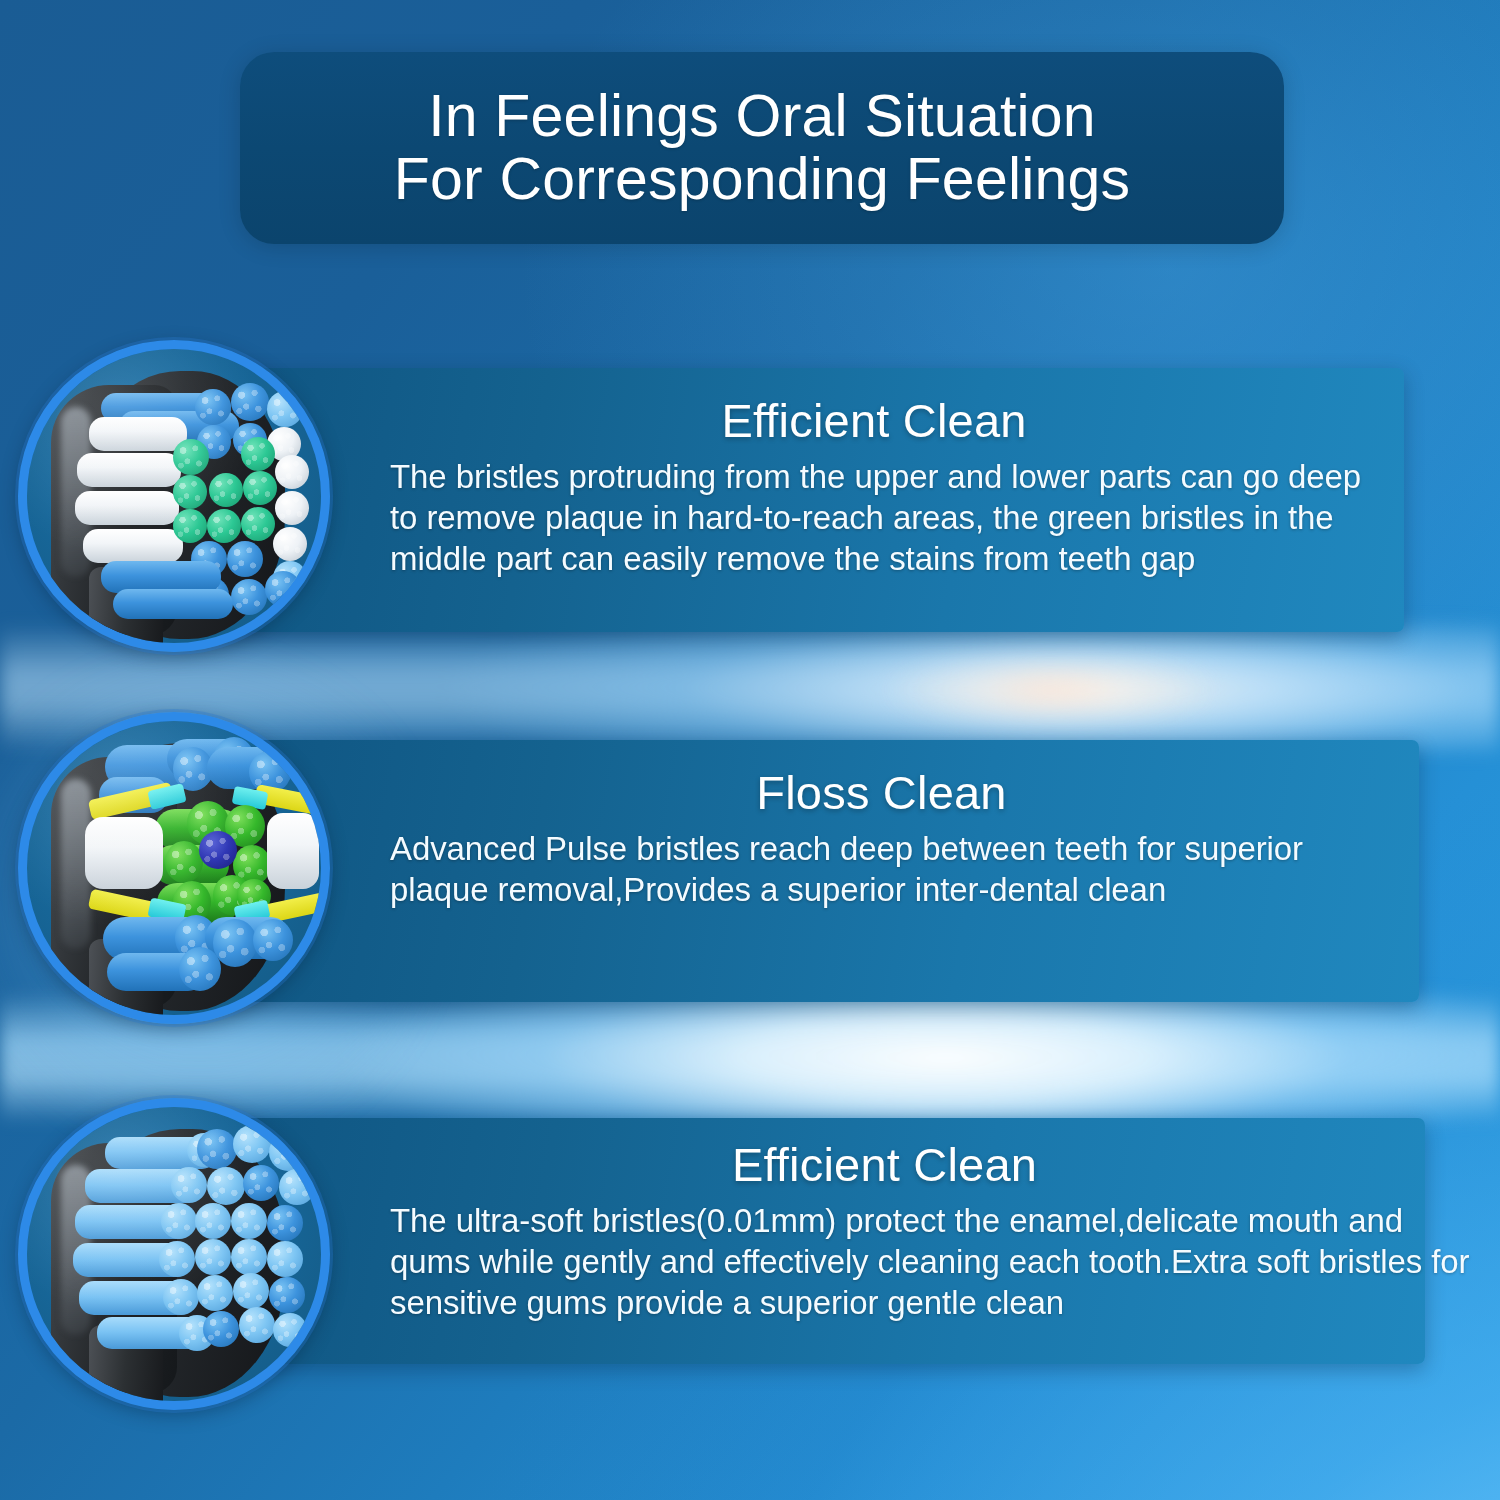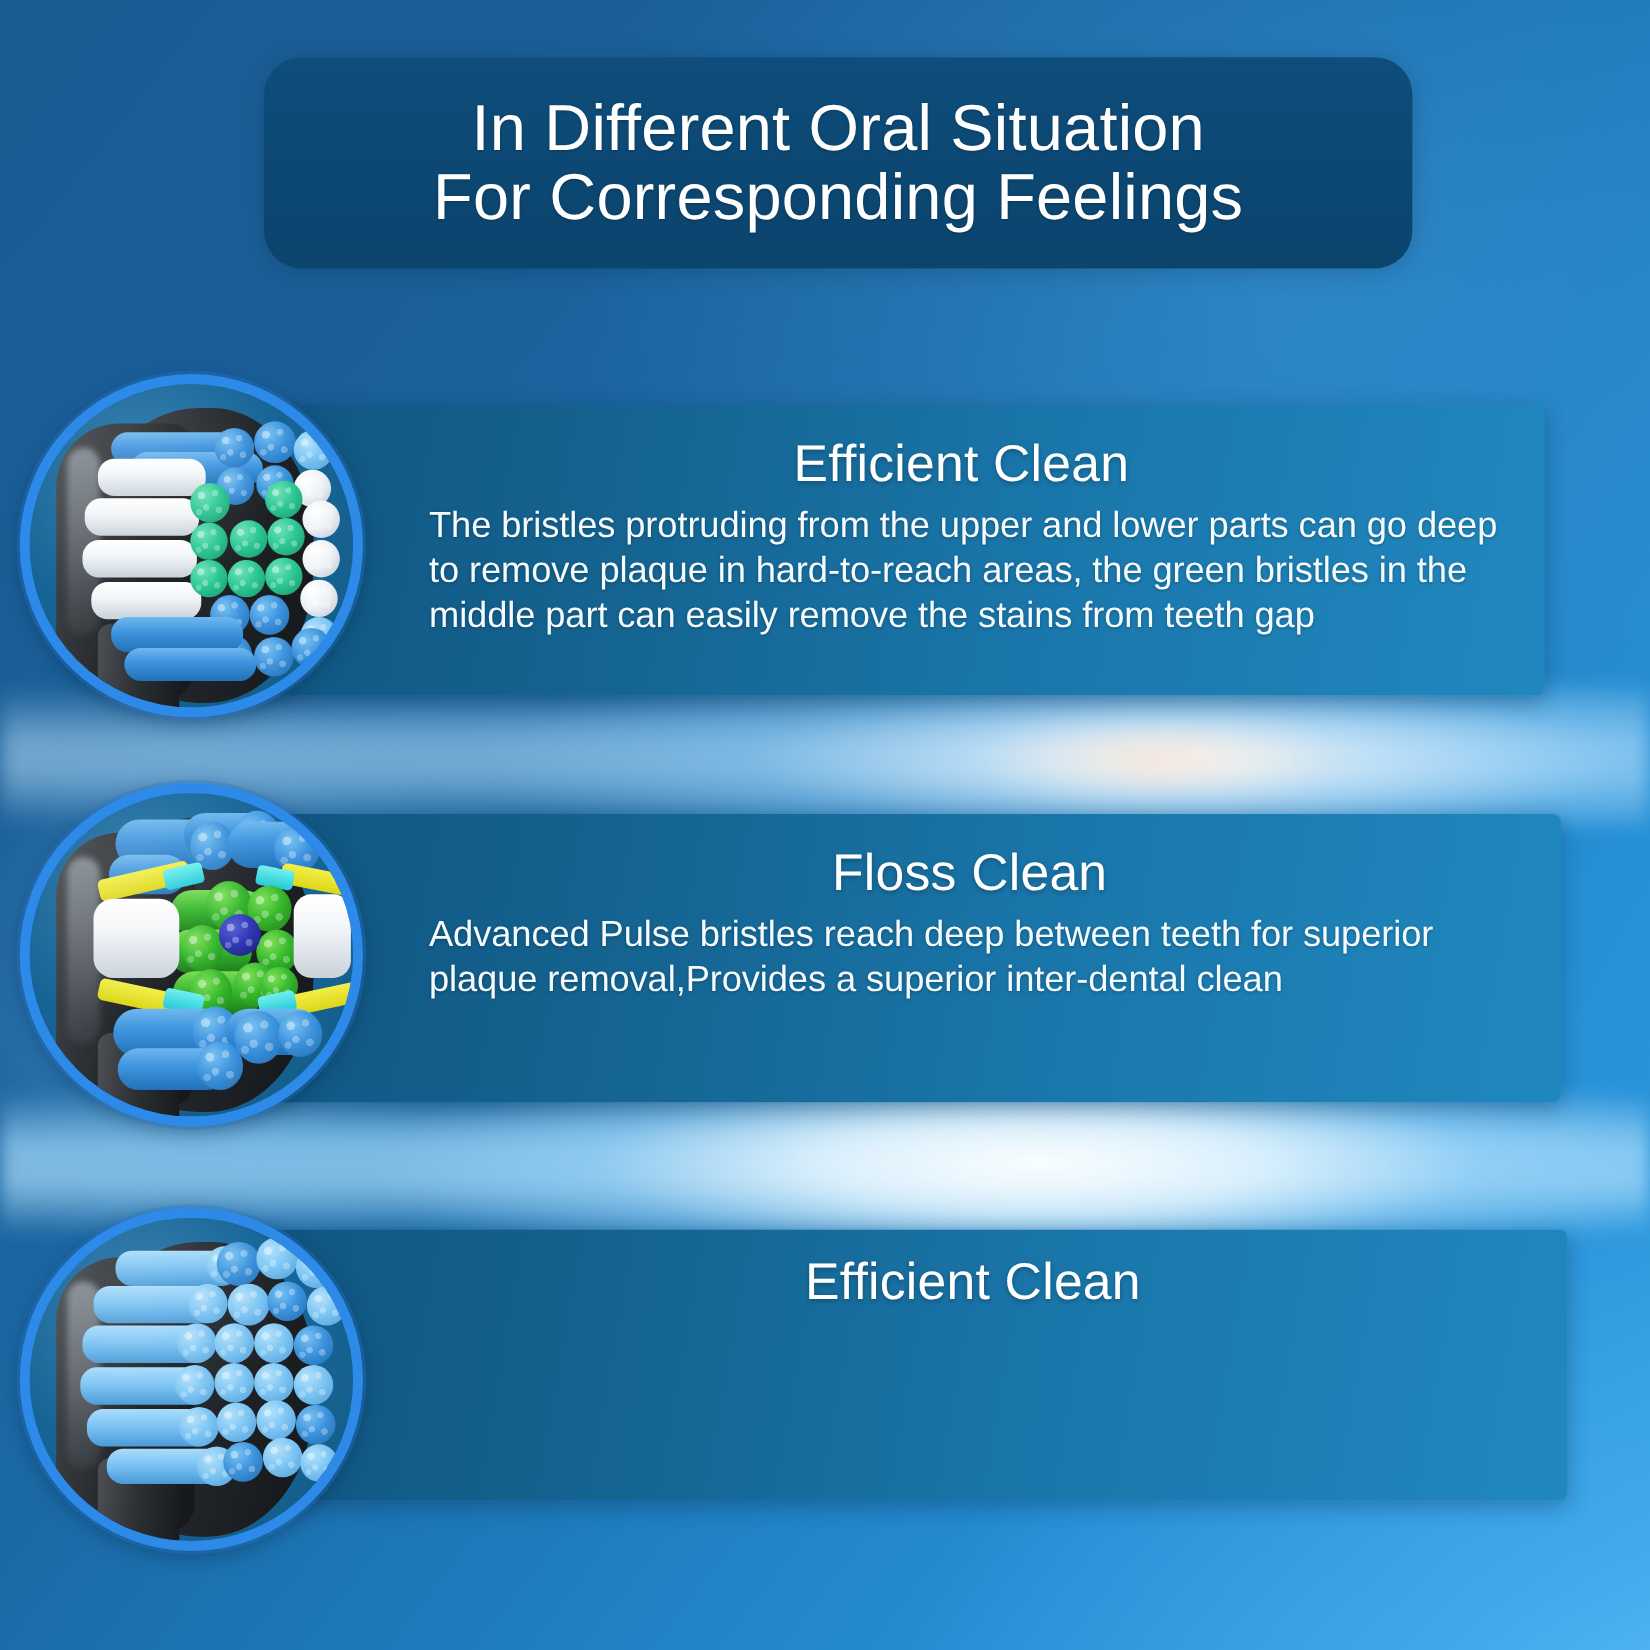--- a/index.html
+++ b/index.html
@@ -164,21 +164,21 @@
 <body>
 
 <div id="poster">
 
   <div class="lightband" id="band1"></div>
   <div class="lightband" id="band1b"></div>
   <div class="lightband" id="band2"></div>
   <div id="glowleft"></div>
 
   <div id="title-banner">
-    <div class="title-line">In Different Oral Situation</div>
+    <div class="title-line">In Feelings Oral Situation</div>
     <div class="title-line">For Corresponding Feelings</div>
   </div>
 
   <div class="feature-row" id="row-2">
     <div class="card" id="card-2">
       <div class="card-body">
         <div class="card-heading">Floss Clean</div>
         <div class="card-text">Advanced Pulse bristles reach deep between teeth for superior plaque removal,Provides a superior inter-dental clean</div>
       </div>
     </div>
@@ -364,20 +364,21 @@
         <div class="br br-tall b-cap" style="left:86px; top:240px; width:120px;height:30px;"></div>
         <div class="glass"></div>
       </div>
     </div>
   </div>
 
   <div class="feature-row" id="row-3">
     <div class="card" id="card-3">
       <div class="card-body">
         <div class="card-heading">Efficient Clean</div>
+        <div class="card-text">The ultra-soft bristles(0.01mm) protect the enamel,delicate mouth and qums while gently and effectively cleaning each tooth.Extra soft bristles for sensitive gums provide a superior gentle clean</div>
       </div>
     </div>
 
     <div class="badge" id="badge-3">
       <div class="badge-inner">
         <div class="head-shell"></div>
         <div class="neck"></div>
         <div class="neck-shine"></div>
         <div class="stem"></div>
 

